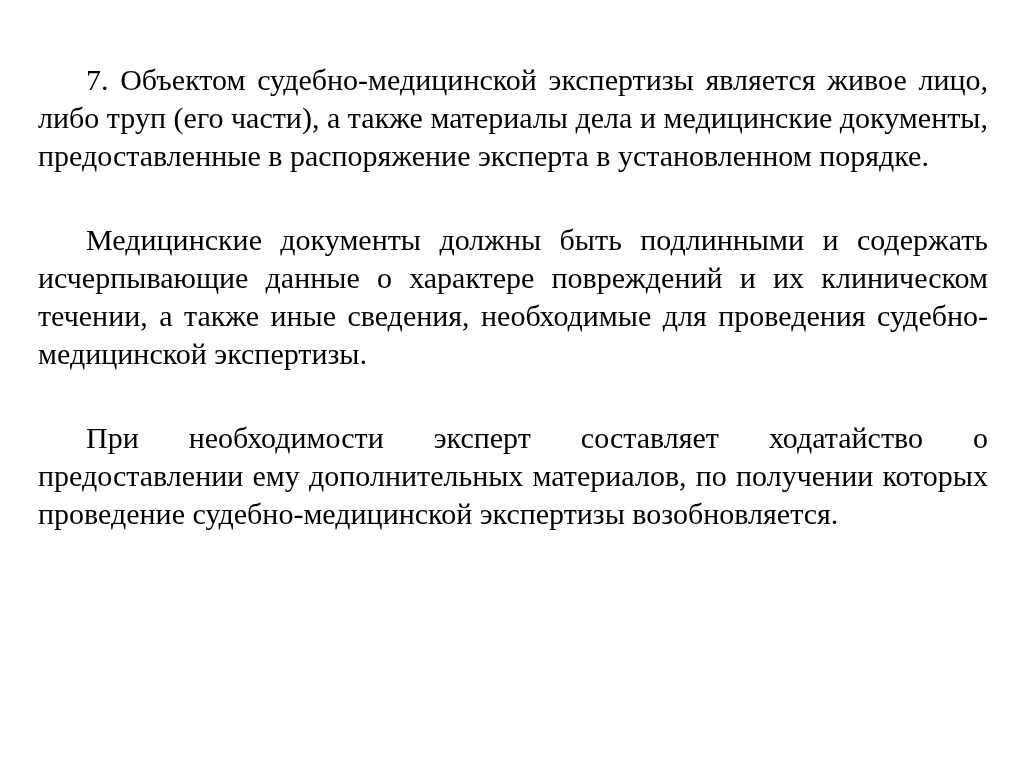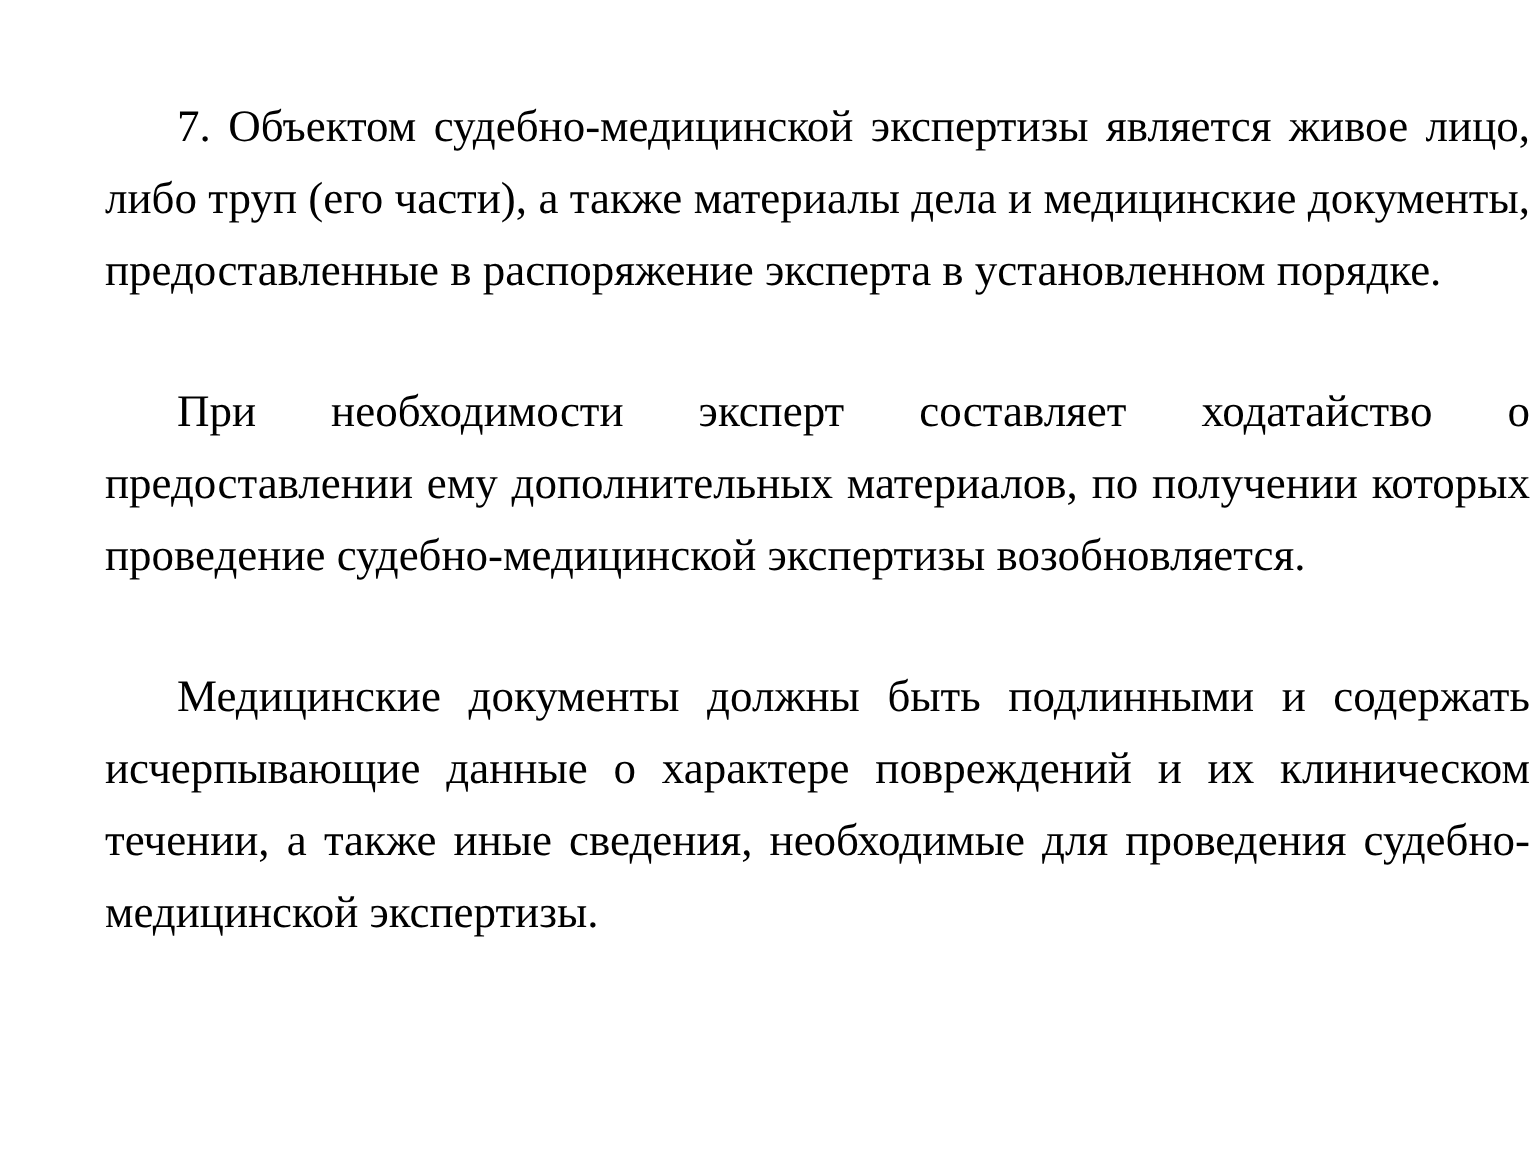--- a/index.html
+++ b/index.html
@@ -18,35 +18,34 @@
       height: 768px;
       background: #ffffff;
     }
     .text-block {
       position: absolute;
       left: 38px;
       top: 61px;
       width: 950px;
       font-family: "Liberation Serif", "DejaVu Serif", serif;
       font-size: 30px;
-      line-height: 48px;
+      line-height: 38px;
       color: #000000;
       text-align: justify;
-      margin-left: 32px;
     }
     .text-block p {
       margin: 0 0 46px 0;
       text-indent: 48px;
     }
     .text-block p:last-child {
       margin-bottom: 0;
     }
   </style>
 </head>
 <body>
 
 <div class="slide">
   <div class="text-block">
     <p>7. Объектом судебно-медицинской экспертизы является живое лицо, либо труп (его части), а также материалы дела и медицинские документы, предоставленные в распоряжение эксперта в установленном порядке.</p>
+    <p>Медицинские документы должны быть подлинными и содержать исчерпывающие данные о характере повреждений и их клиническом течении, а также иные сведения, необходимые для проведения судебно-медицинской экспертизы.</p>
     <p>При необходимости эксперт составляет ходатайство о предоставлении ему дополнительных материалов, по получении которых проведение судебно-медицинской экспертизы возобновляется.</p>
-    <p>Медицинские документы должны быть подлинными и содержать исчерпывающие данные о характере повреждений и их клиническом течении, а также иные сведения, необходимые для проведения судебно-медицинской экспертизы.</p>
   </div>
 </div>
 
 </body></html>

